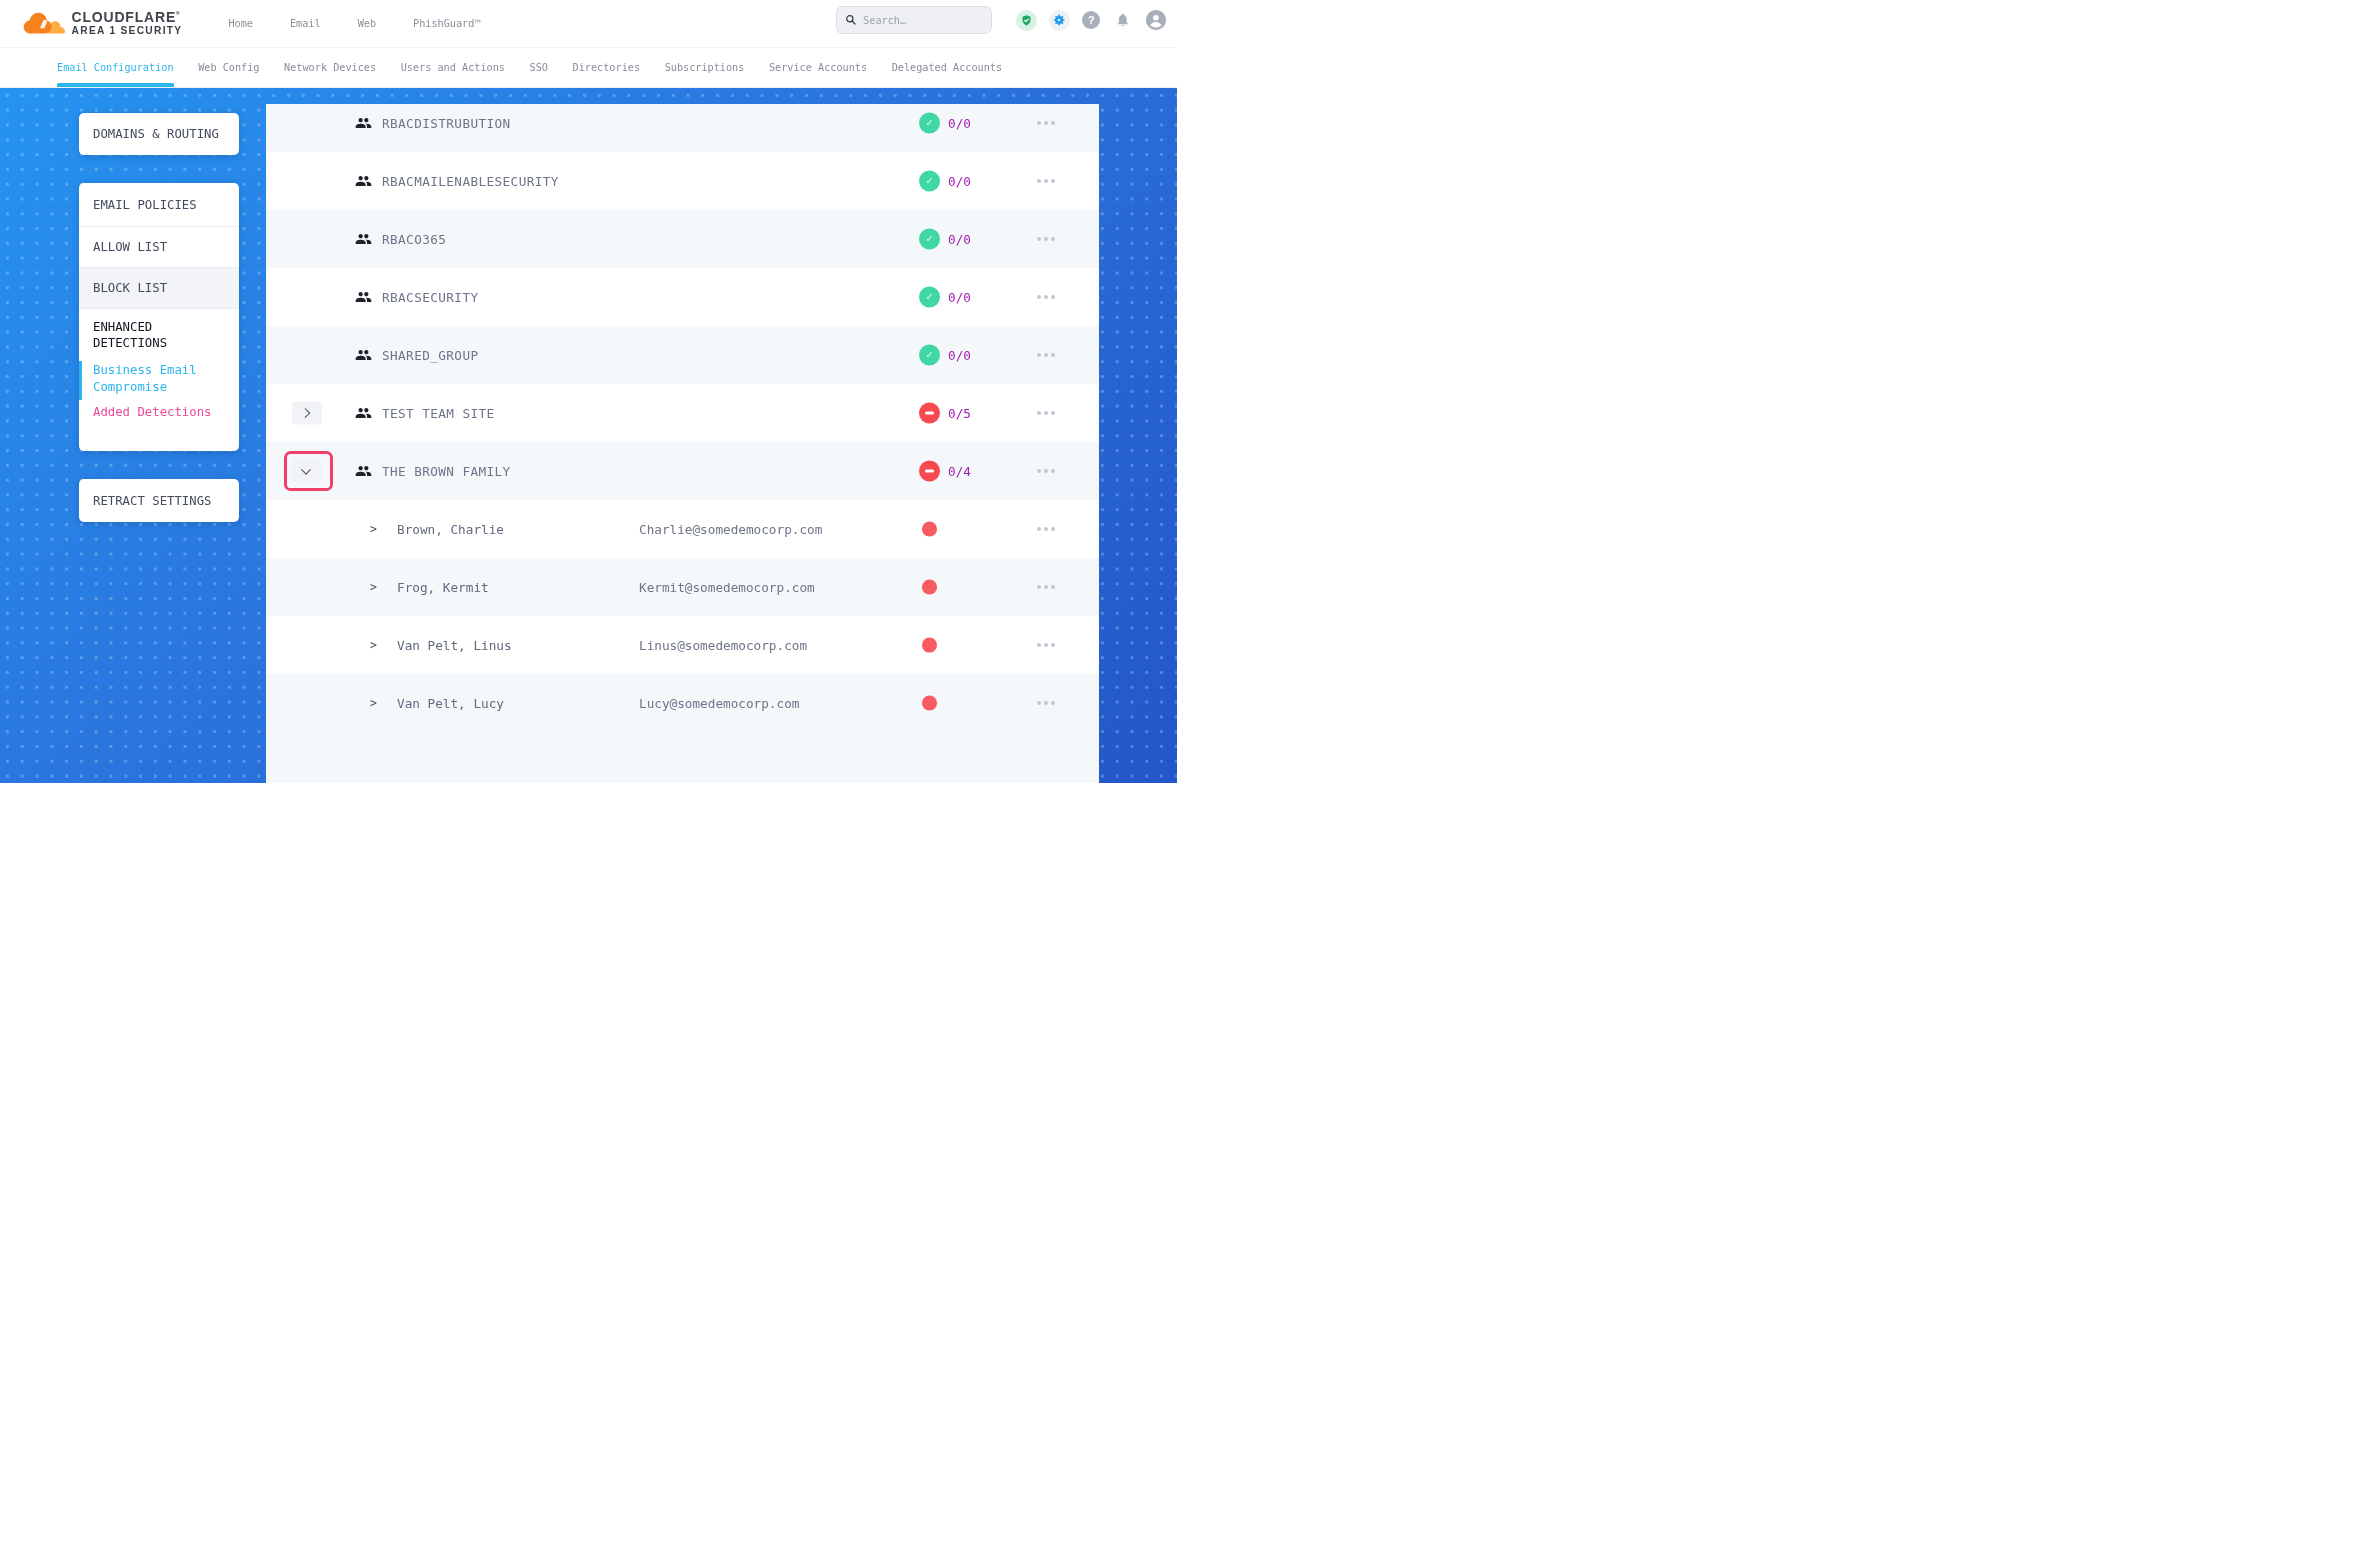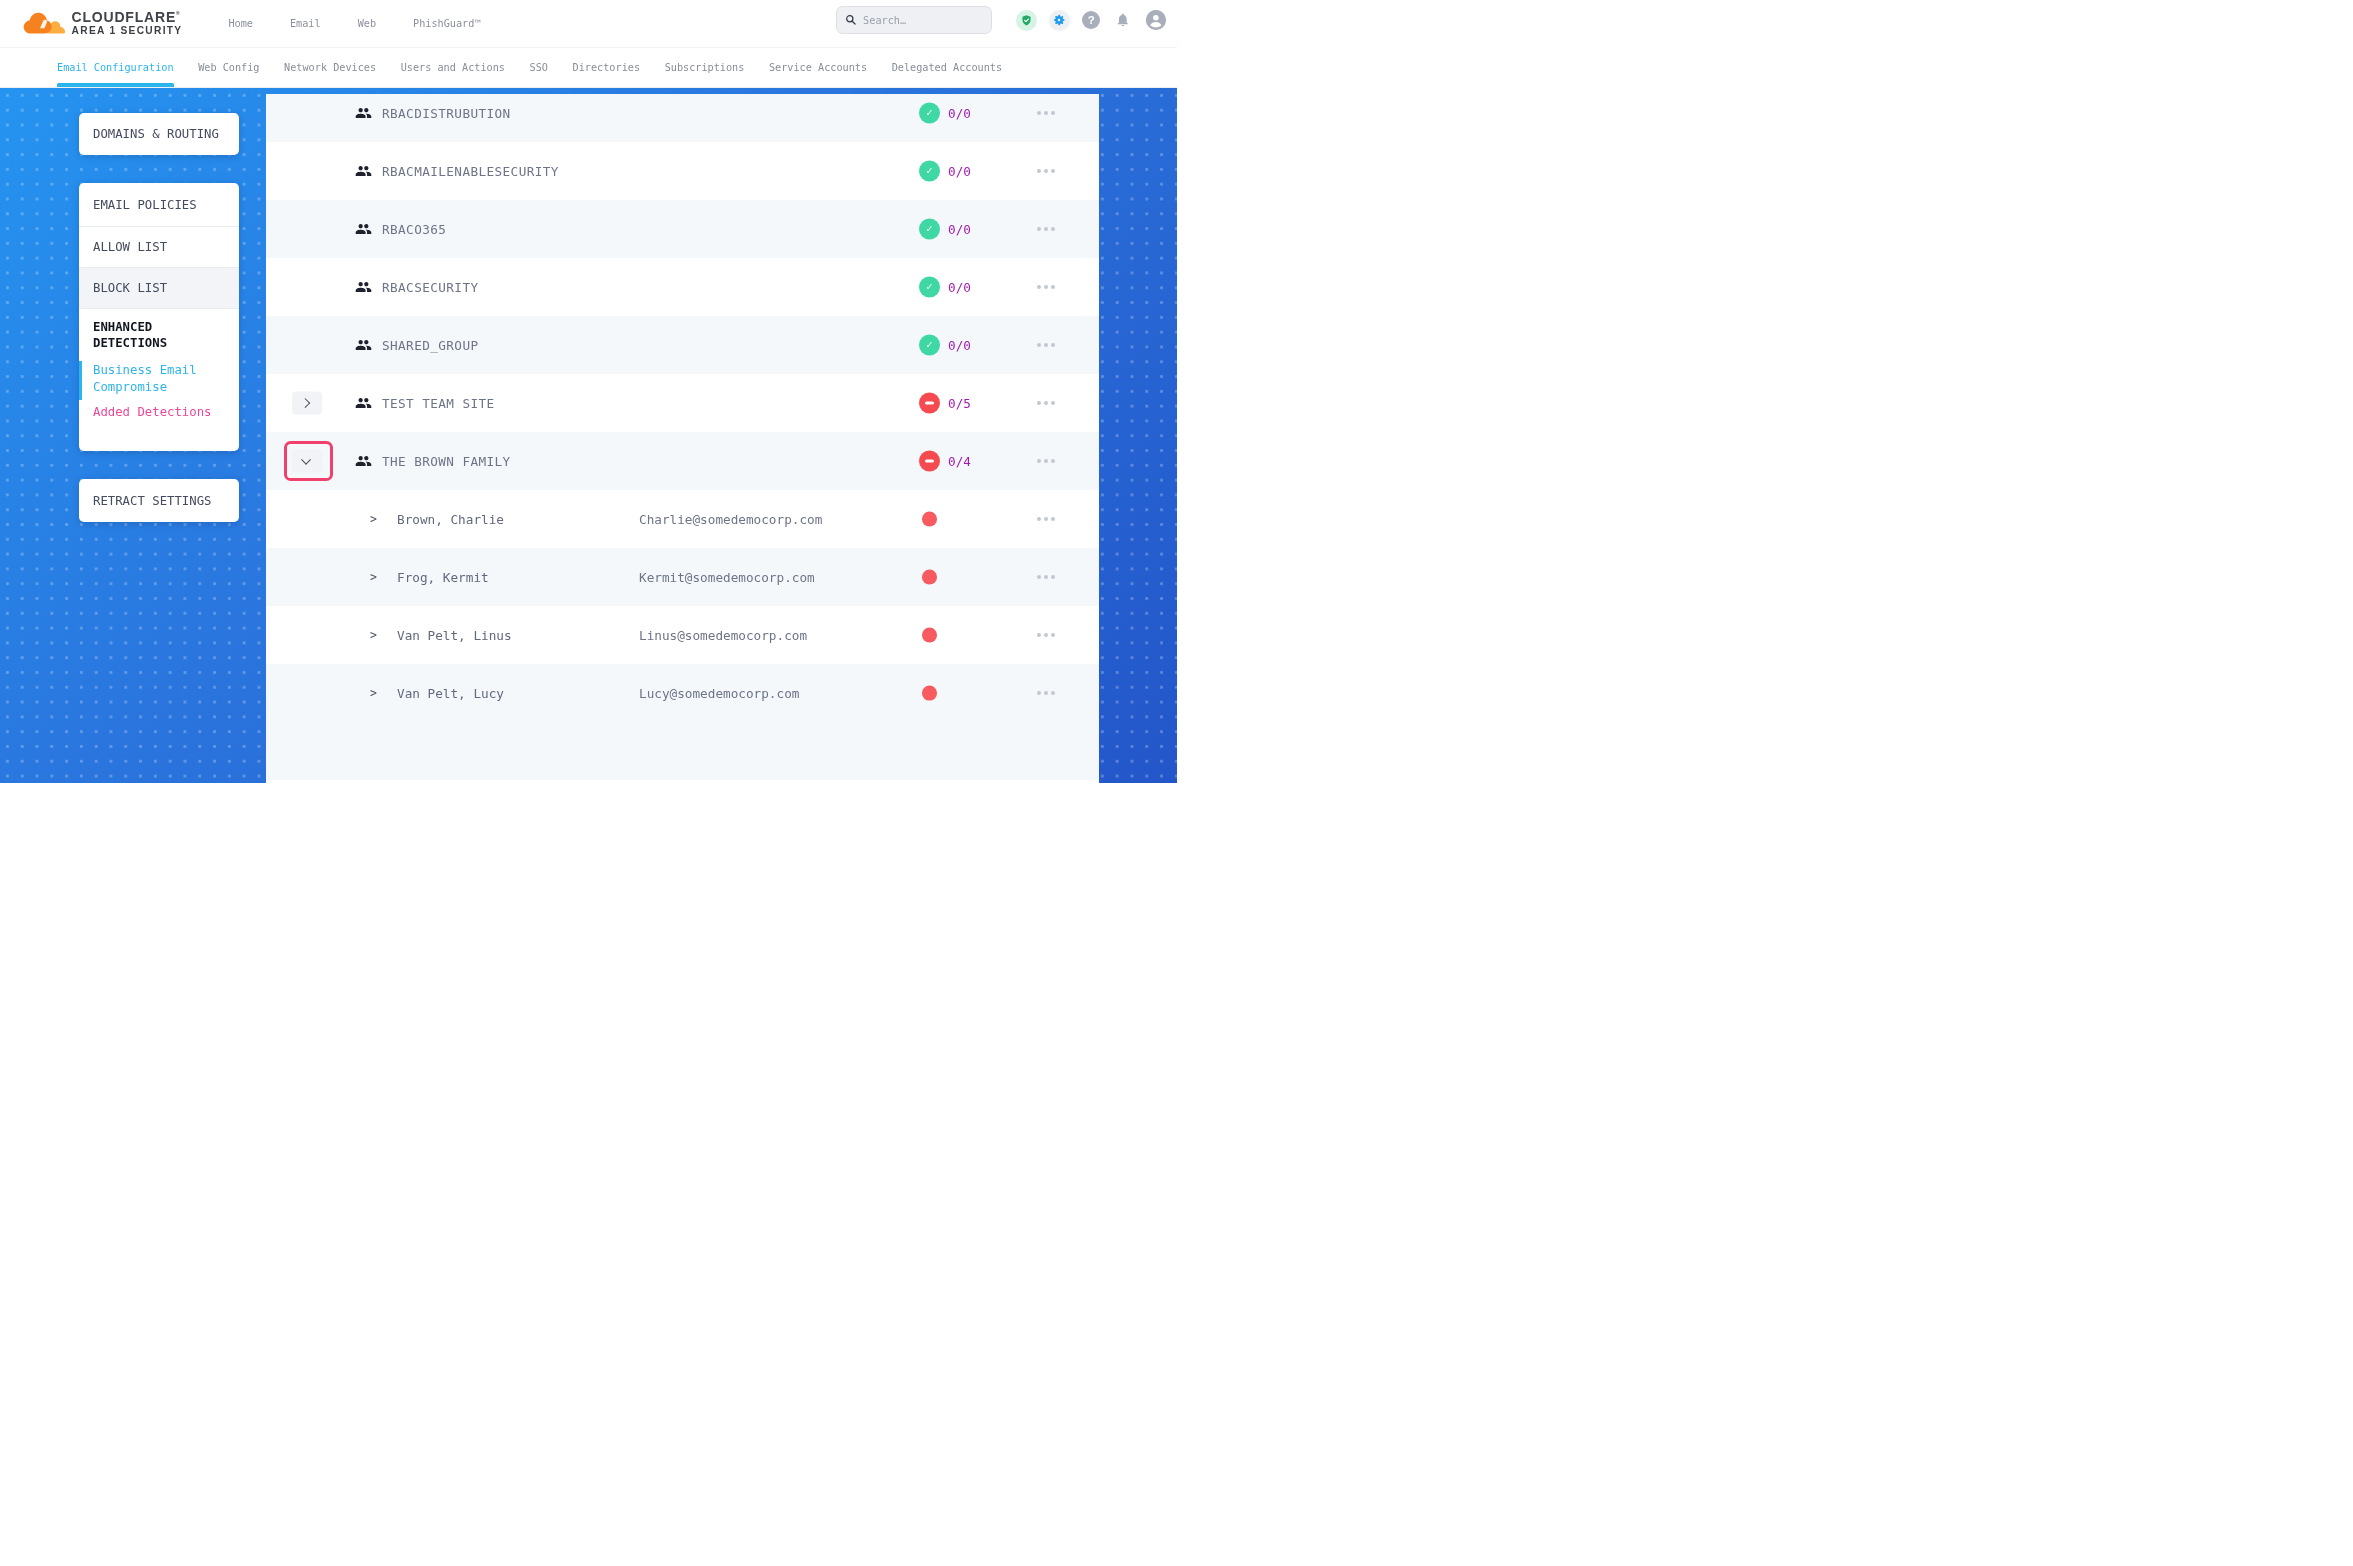--- a/index.html
+++ b/index.html
@@ -45,21 +45,21 @@
   .tab.active::after { content:""; position:absolute; left:0; right:0; bottom:0; height:4.1px;
     background:#2cb4ec; border-radius:1.6px 1.6px 0 0; }
 
   
   .workspace { position:absolute; top:88px; left:0; right:0; bottom:0;
     background-image:
       radial-gradient(rgba(255,255,255,0.26) 1.3px, transparent 1.8px),
       linear-gradient(138deg, #2594f0 0%, #2a74dd 45%, #2356c9 100%);
     background-size:14.8px 14.8px, cover; }
 
-  .content { position:absolute; left:266px; top:6px; bottom:0; width:833px; background:#ffffff; overflow:hidden; }
+  .content { position:absolute; left:266px; top:16px; bottom:0; width:833px; background:#ffffff; overflow:hidden; }
   .rows { position:absolute; top:-9.8px; left:0; right:0; }
   .row { position:relative; height:58px; width:100%; }
   .row.light { background:#f5f8fb; }
   .row .vc { position:absolute; top:50%; transform:translateY(-50%); }
 
   .expander { left:26px; width:29.5px; height:23px; background:#f1f3f6; border-radius:4.1px;
     display:flex; align-items:center; justify-content:center; cursor:pointer; }
   .chev { width:6.6px; height:6.6px; border-top:1.6px solid #444a57; border-right:1.6px solid #444a57; display:block; }
   .chev.right { transform:rotate(45deg); margin-left:-2.5px; }
   .chev.down  { transform:rotate(135deg); margin-top:-2.5px; }
@@ -88,21 +88,21 @@
   .card-3 { top:391px; height:43px; }
   .side-single { height:100%; display:flex; align-items:center; padding-left:14px;
     font-size:12.3px; color:#454b5e; cursor:pointer; white-space:nowrap; }
   .card-2 { top:95px; height:268px; }
   .side-sec { display:flex; align-items:center; padding-left:14px; font-size:12.3px; color:#454b5e;
     cursor:pointer; white-space:nowrap; }
   .sec-a { height:43px; }
   .sec-b { height:41px; border-top:0.8px solid #e8ebef; }
   .sec-c { height:41px; border-top:0.8px solid #e8ebef; background:#f2f4f7; }
   .sec-d { border-top:0.8px solid #e8ebef; position:relative; padding:9.8px 11.5px 0 14px; }
-  .side-heading { font-size:12.3px; color:#10151f; line-height:1.35; cursor:pointer;font-weight:bold; }
+  .side-heading { font-size:12.3px; color:#10151f; line-height:1.35; cursor:pointer; }
   .side-active { margin-top:9.8px; font-size:12.3px; color:#2cb4ec; line-height:1.4; cursor:pointer; position:relative; }
   .active-bar { position:absolute; left:0; top:178px; width:2.5px; height:39px; background:#2cb4ec; }
   .side-item { margin-top:9px; font-size:12.3px; color:#ec4899; cursor:pointer; }
 </style>
 </head>
 <body>
 
 <div class="page">
 
   <div class="app-header">

